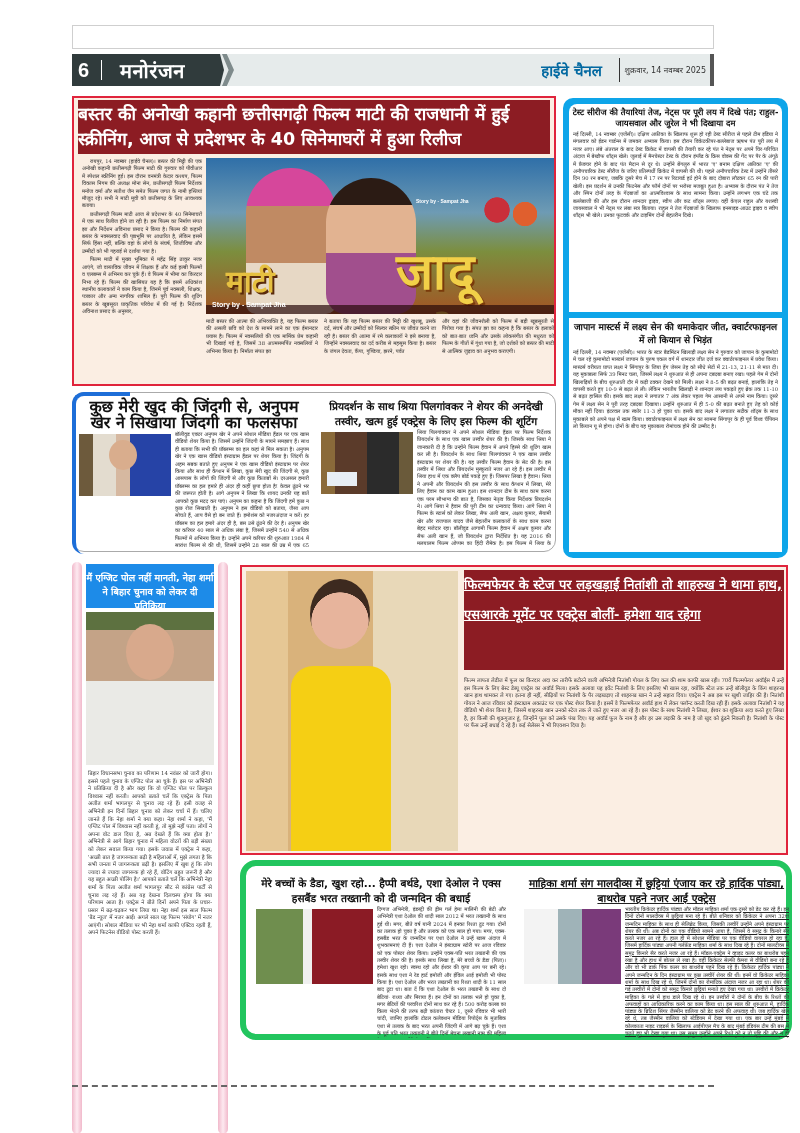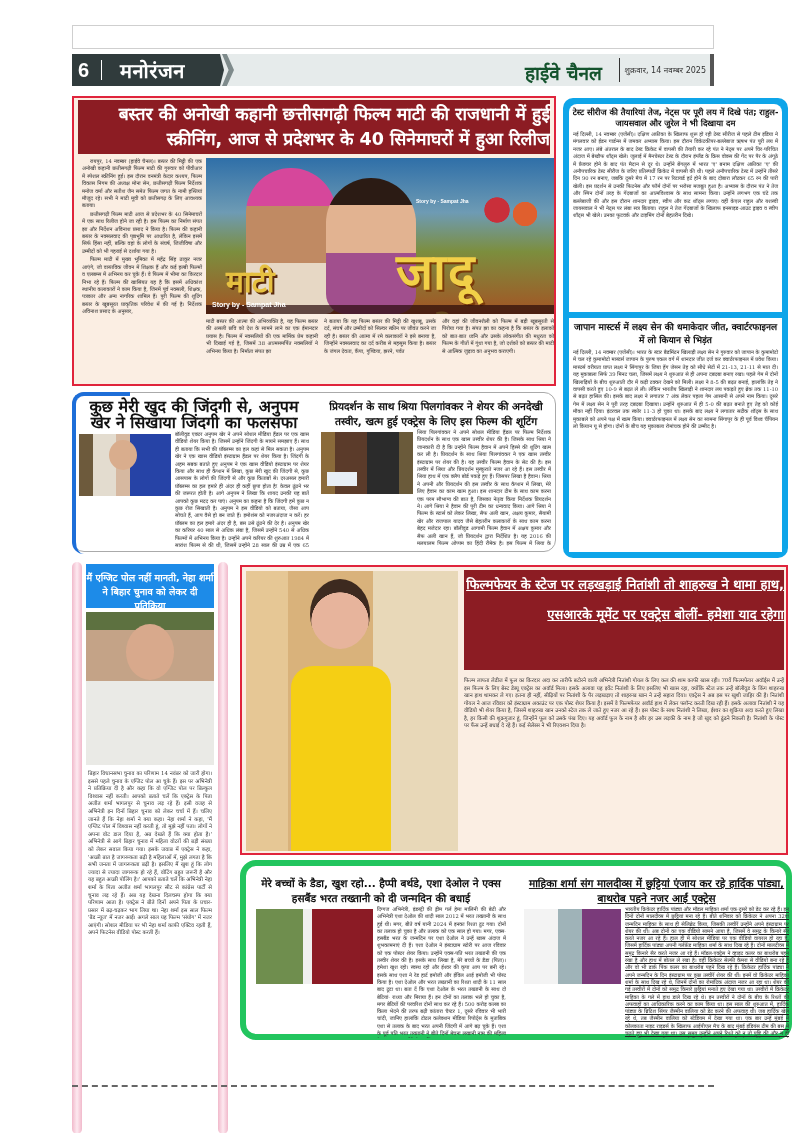--- a/index.html
+++ b/index.html
@@ -4,26 +4,26 @@
 <style>
   * { box-sizing: border-box; margin: 0; padding: 0; }
   body { width: 800px; height: 1133px; background: #ffffff; font-family: "DejaVu Sans", sans-serif; position: relative; overflow: hidden; color: #222; }
   .abs { position: absolute; }
   .topbox { left: 72px; top: 25px; width: 642px; height: 24px; border: 1px solid #cfcfcf; background: #fff; }
   .header { left: 72px; top: 54px; width: 642px; height: 32px; background: #e6ebeb; border-right: 4px solid #555; }
   .hdr-left { position: absolute; left: 0; top: 0; height: 32px; width: 152px; background: #303b3c; color: #fff; display: flex; align-items: center; clip-path: polygon(0 0, 148px 0, 152px 16px, 148px 32px, 0 32px); }
   .hdr-arrow { position: absolute; left: 150px; top: 0; width: 12px; height: 32px; background: #7f8b8c; clip-path: polygon(0 0, 40% 0, 100% 50%, 40% 100%, 0 100%, 55% 50%); }
   .pg-num { font-family: "Liberation Sans", sans-serif; font-size: 20px; font-weight: bold; padding-left: 6px; width: 30px; border-right: 1px solid #fff; line-height: 20px; }
   .sec-title { font-size: 20px; font-weight: bold; padding-left: 18px; letter-spacing: 0.5px; }
-  .brand { position: absolute; right: 108px; top: 6px; font-size: 19px; font-weight: bold; color: #14532d; display: flex; align-items: flex-end; gap: 2px; }
+  .brand { position: absolute; right: 108px; top: 6px; font-size: 15px; font-weight: bold; color: #0369a1; display: flex; align-items: flex-end; gap: 2px; }
   .hdr-sep { position: absolute; right: 90px; top: 4px; width: 1px; height: 24px; background: #333; }
   .date { position: absolute; right: 4px; top: 10px; font-size: 8px; color: #333; }
 
   .red-box { border: 2px solid #e0243c; background: #fbeee3; }
-  .maroon-head { background: #8c1c23; color: #fff; font-weight: bold; text-align: right; }
+  .maroon-head { background: #8c1c23; color: #fff; font-weight: bold; text-align: left; }
   .col-text { font-family: "DejaVu Serif", serif; font-size: 5.2px; line-height: 7.4px; color: #333; text-align: justify; }
   .col-text p { text-indent: 8px; margin-bottom: 1px; }
 
   
   .main-story { left: 72px; top: 96px; width: 484px; height: 290px; }
   .main-head { position: absolute; left: 4px; top: 2px; right: 4px; height: 54px; font-size: 17.5px; line-height: 25px; padding-top: 2px; }
   .main-col1 { position: absolute; left: 8px; top: 60px; width: 120px; height: 225px; }
   .poster { position: absolute; left: 132px; top: 60px; width: 348px; height: 156px; overflow: hidden;
     background: linear-gradient(180deg, #2f6fa8 0%, #6e9bb4 35%, #7c8e3e 60%, #a35424 100%); }
   .poster .p-man { position: absolute; left: 40px; top: 10px; width: 90px; height: 146px; border-radius: 45px 45px 10px 10px; background: linear-gradient(180deg, #d6479b 0 26%, #c08a63 26% 65%, #e7d8c5 65%); }

